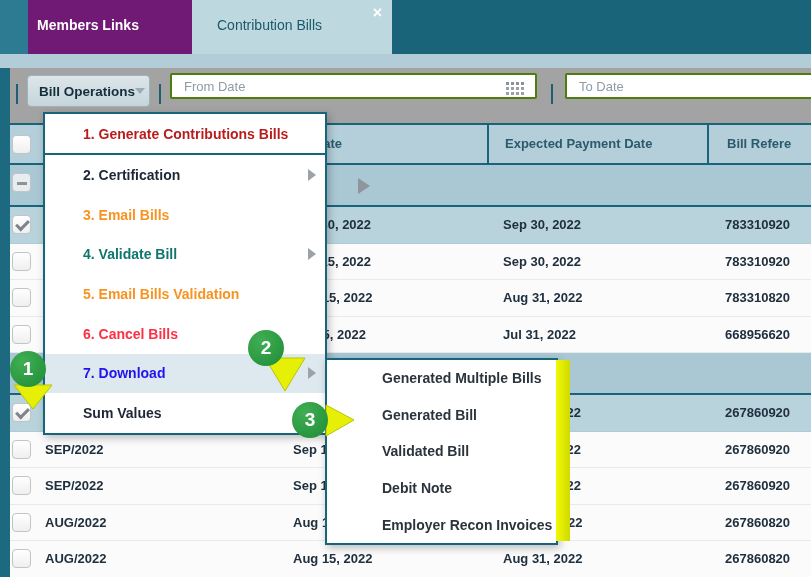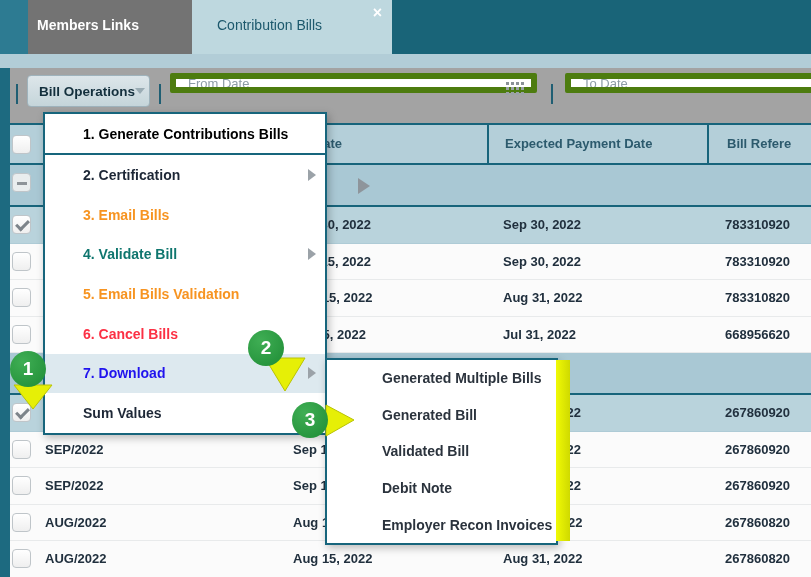--- a/index.html
+++ b/index.html
@@ -1,37 +1,37 @@
 <!DOCTYPE html>
 <html><head>
 <meta charset="utf-8">
 <style>
   html,body{margin:0;padding:0;background:#fff;}
   *{box-sizing:border-box;font-family:"Liberation Sans","DejaVu Sans",sans-serif;}
   #screen{position:relative;width:811px;height:577px;overflow:hidden;background:#fff;}
 
   
-  .tabbar{position:relative;height:54px;background:#737373;}
+  .tabbar{position:relative;height:54px;background:#701a75;}
   .tabbar .corner{position:absolute;left:0;top:0;width:28px;height:54px;background:#2d7b92;}
   .tabbar .tab-dark{position:absolute;left:392px;top:0;right:0;height:54px;background:#196478;}
   .tab-members-label{position:absolute;left:37px;top:17px;color:#fff;font-size:14px;font-weight:700;}
   .tab-active{position:absolute;left:192px;top:0;width:200px;height:54px;background:#bed8df;}
   .tab-active .lbl{position:absolute;left:25px;top:17px;color:#1c586c;font-size:14px;font-weight:400;}
   .tab-active .close{position:absolute;right:10px;top:4px;color:#fff;font-size:16px;font-weight:700;cursor:pointer;}
   .substrip{height:14px;background:#b2cdd7;}
 
   
   .toolbar{position:relative;height:55px;background:#a3a3a3;}
   .tsep{position:absolute;width:2px;height:20px;background:#1f5e73;top:16px;}
   .btn-billops{position:absolute;left:27px;top:7px;width:123px;height:32px;
     background:linear-gradient(#dde6ea,#c5d5da);border:1px solid #9fb3bc;border-radius:4px;
     display:flex;align-items:center;justify-content:space-between;padding:0 9px 0 11px;cursor:pointer;}
   .btn-billops .t{font-size:13.5px;font-weight:700;color:#132f3c;white-space:nowrap;}
   .caret{width:0;height:0;border-left:5px solid transparent;border-right:5px solid transparent;border-top:6px solid #9aacb4;}
-  .dinput{position:absolute;top:5px;height:20px;border:6px solid #4d7c0f;border-radius:2px;background:#fff;
+  .dinput{position:absolute;top:5px;height:26px;border:2px solid #4d7c0f;border-radius:2px;background:#fff;
     font-size:13px;color:#5c6d78;padding:0 30px 0 12px;outline:none;}
   .dinput::placeholder{color:#8d9ca6;opacity:1;}
   .cal-icon{position:absolute;top:14px;width:20px;height:15px;}
 
   
   .grid{position:relative;width:811px;}
   .grow{display:flex;width:811px;}
   .thead{height:42px;background:#b4cfd9;border-top:2px solid #17647b;border-bottom:2px solid #17647b;}
   .gband{height:42px;background:#a9c8d4;border-bottom:2px solid #17647b;position:relative;}
   .drow{height:36.5px;background:#fbfbfb;border-bottom:1px solid #e8eaeb;cursor:default;}
@@ -227,21 +227,21 @@
           <div class="c2 cell">Aug 15, 2022</div>
           <div class="c3 cell">Aug 31, 2022</div>
           <div class="c4 cell">267860820</div>
         </div>
       </div>
   </div>
 
   <div class="left-strip"></div>
 
   <div class="menu" id="menu">
-      <div class="mitem first" style="color: #000000;">
+      <div class="mitem first" style="color: #b91c1c;">
         <span>1. Generate Contributions Bills</span>
       </div>
       <div class="mitem" style="color: rgb(29, 39, 54);">
         <span>2. Certification</span>
         <span class="subarrow"></span>
       </div>
       <div class="mitem" style="color: rgb(247, 148, 33);">
         <span>3. Email Bills</span>
       </div>
       <div class="mitem" style="color: #0f766e;">

